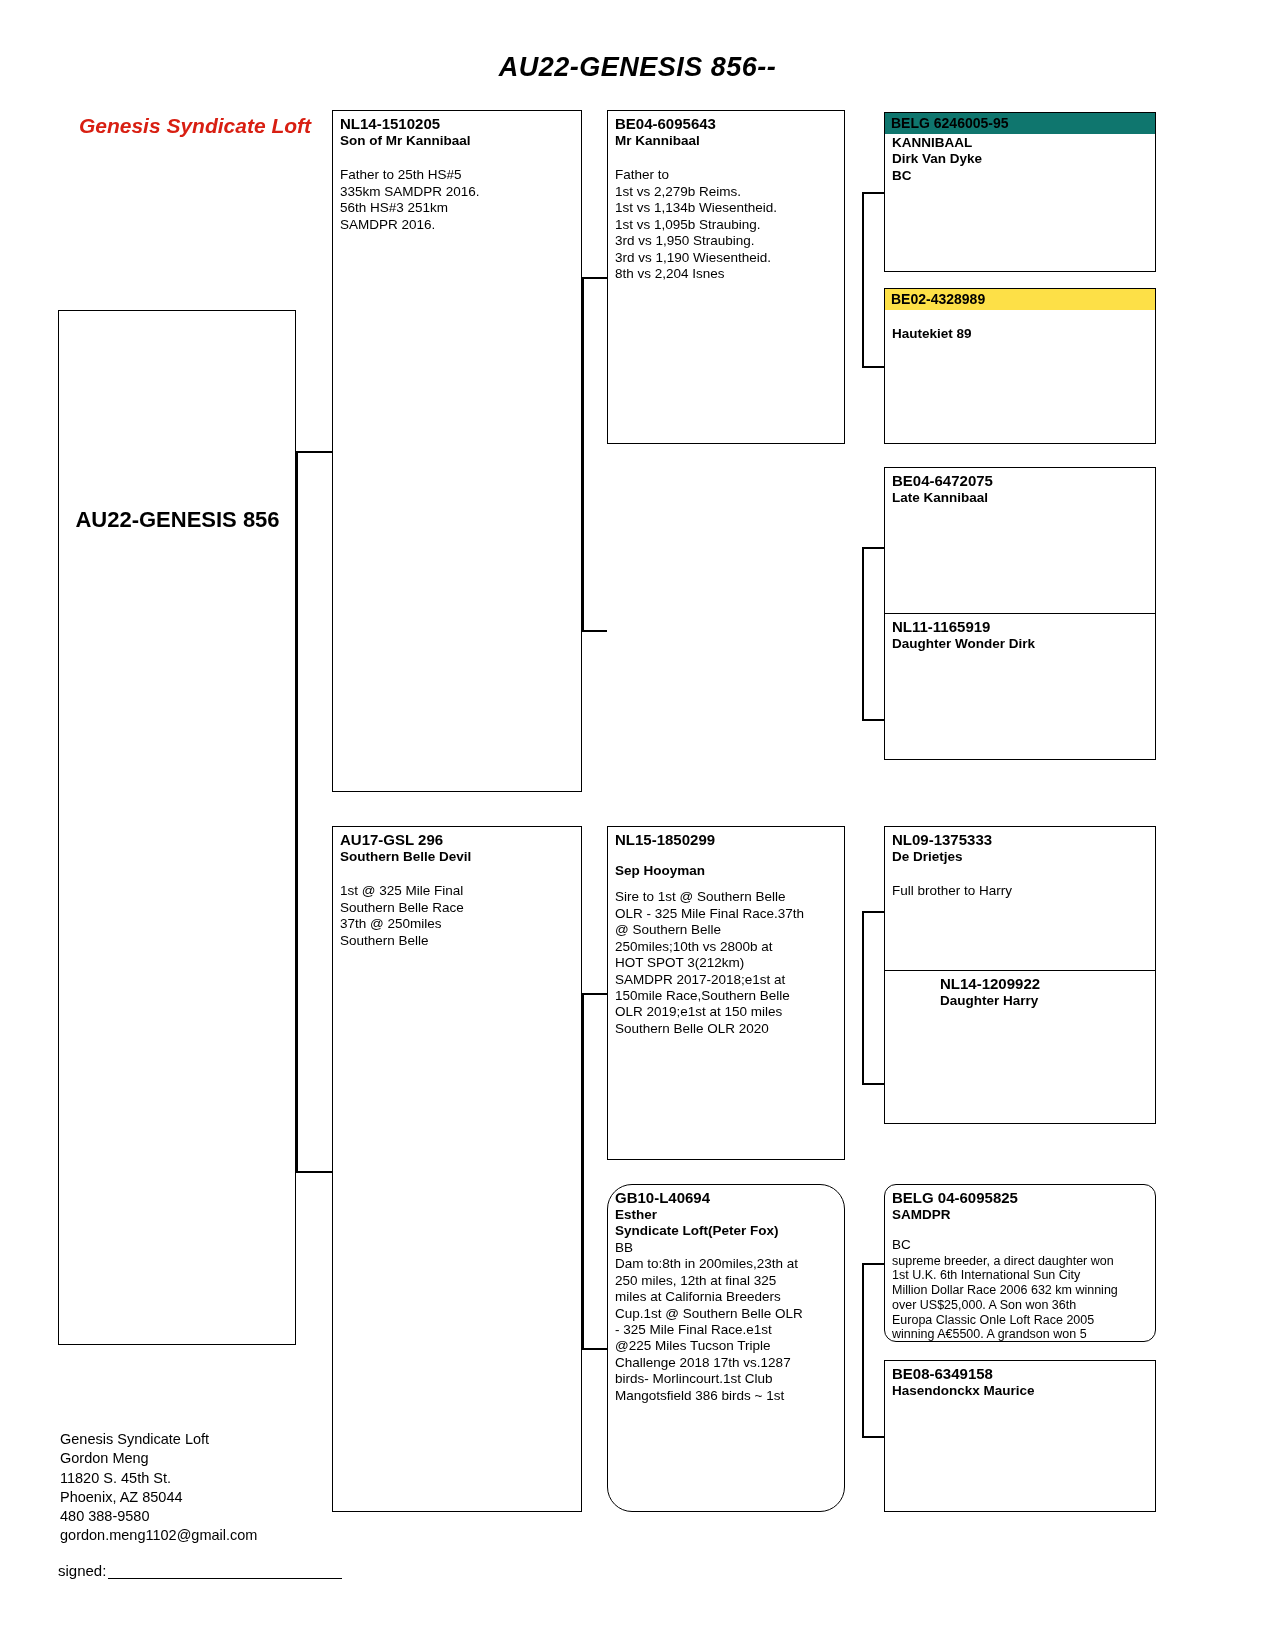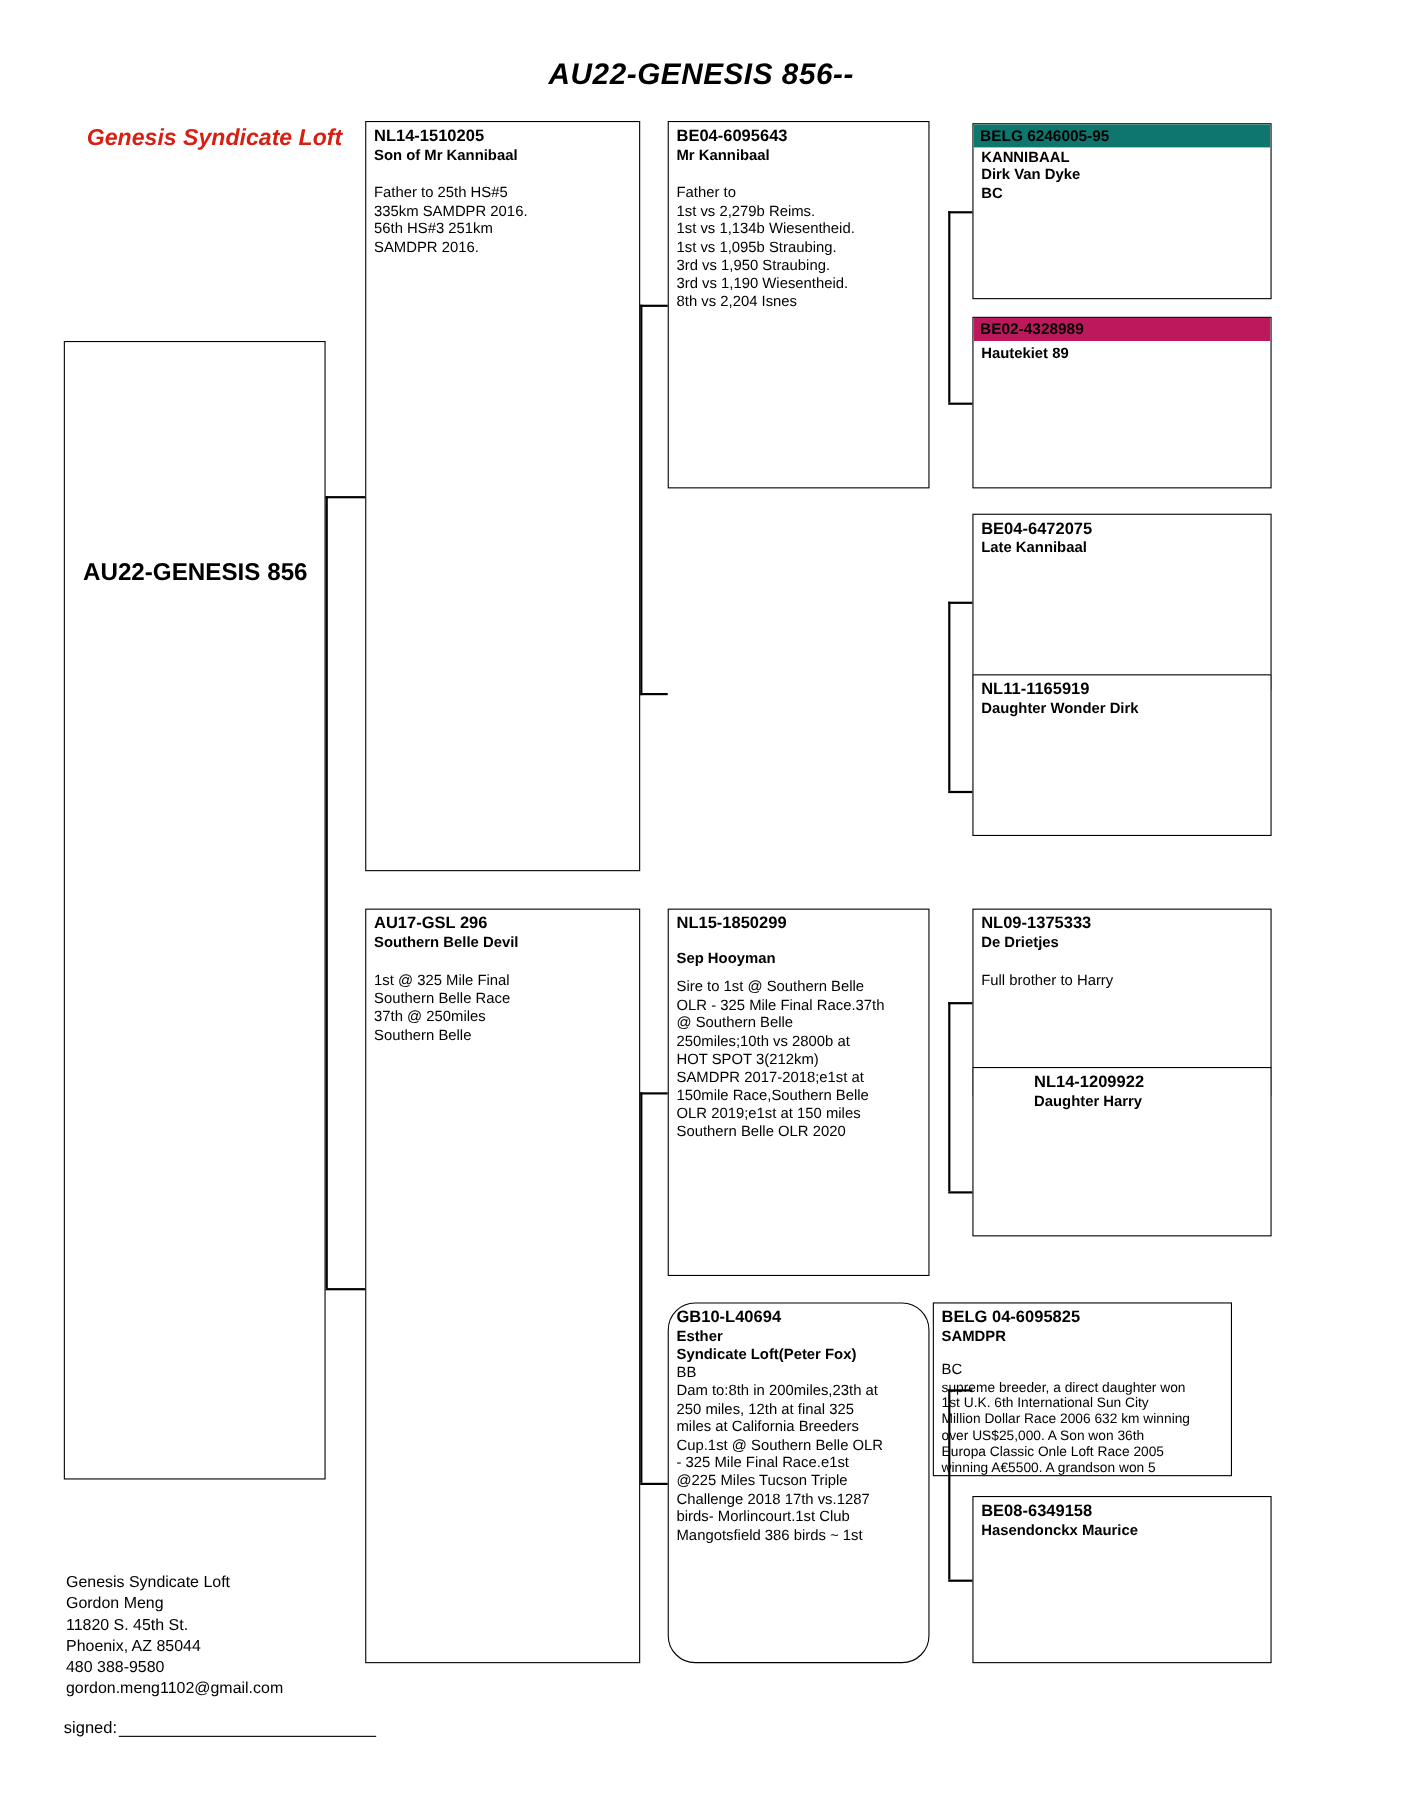--- a/index.html
+++ b/index.html
@@ -93,21 +93,21 @@
   }
 
   .hdr-band {
     display: block;
     padding: 2px 5px 2px 6px;
     font-weight: bold;
     font-size: 14px;
     line-height: 1.2;
   }
   .hdr-pink { background: #0f766e; }
-  .hdr-green { background: #be185d; }
+  .hdr-green { background: #fde047; }
 
   .connector {
     position: absolute;
     border-color: #000000;
     border-style: solid;
     border-width: 0;
     box-sizing: border-box;
   }
   .conn-v {
     border-left-width: 2px;
@@ -235,21 +235,21 @@
     <div class="hdr-band hdr-pink">BELG 6246005-95</div>
     <div class="pad" style="padding-top:1px;">
       <div class="nameline">KANNIBAAL</div>
       <div class="nameline">Dirk Van Dyke</div>
       <div class="nameline">BC</div>
     </div>
   </div>
 
   <div class="box" style="left:884px; top:288px; width:272px; height:156px;">
     <div class="hdr-band hdr-green">BE02-4328989</div>
-    <div class="pad" style="padding-top:3px;">
+    <div class="pad" style="padding-top:16px;">
       <div class="nameline">Hautekiet 89</div>
     </div>
   </div>
 
   <div class="box" style="left:884px; top:467px; width:272px; height:160px;">
     <div class="pad">
       <div class="bandline">BE04-6472075</div>
       <div class="nameline">Late Kannibaal</div>
     </div>
   </div>
@@ -270,21 +270,21 @@
     </div>
   </div>
 
   <div class="box" style="left:884px; top:970px; width:272px; height:154px;padding-left:48px;">
     <div class="pad">
       <div class="bandline">NL14-1209922</div>
       <div class="nameline">Daughter Harry</div>
     </div>
   </div>
 
-  <div class="box" style="left:848px; top:1184px; width:272px; height:158px;">
+  <div class="box" style="left:884px; top:1184px; width:272px; height:158px;border-radius:12px;">
     <div class="pad">
       <div class="bandline">BELG 04-6095825</div>
       <div class="nameline">SAMDPR</div>
       <div class="gap14"></div>
       <div class="plainline">BC</div>
       <div class="notes-sm">supreme breeder, a direct daughter won
 1st U.K.  6th  International Sun City
 Million Dollar Race 2006 632 km winning
 over US$25,000. A Son won 36th
 Europa Classic Onle Loft Race 2005

